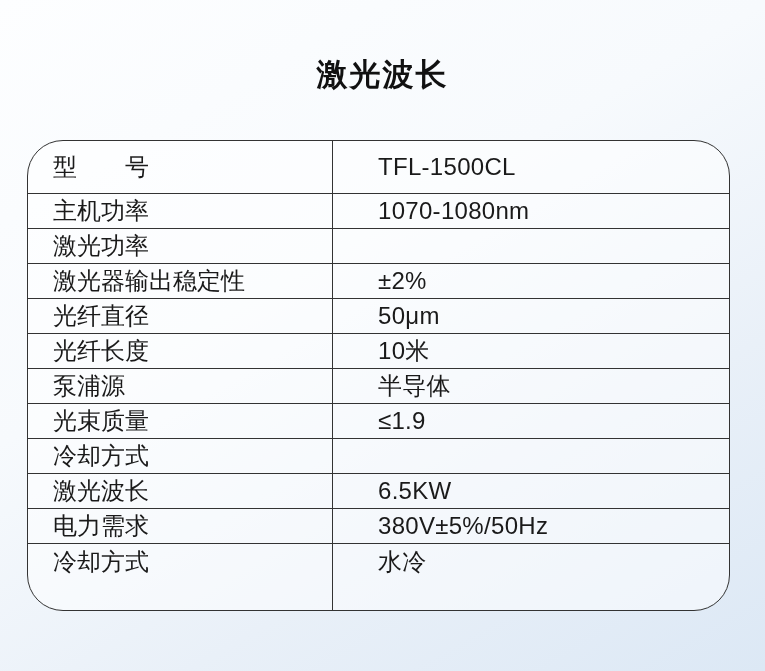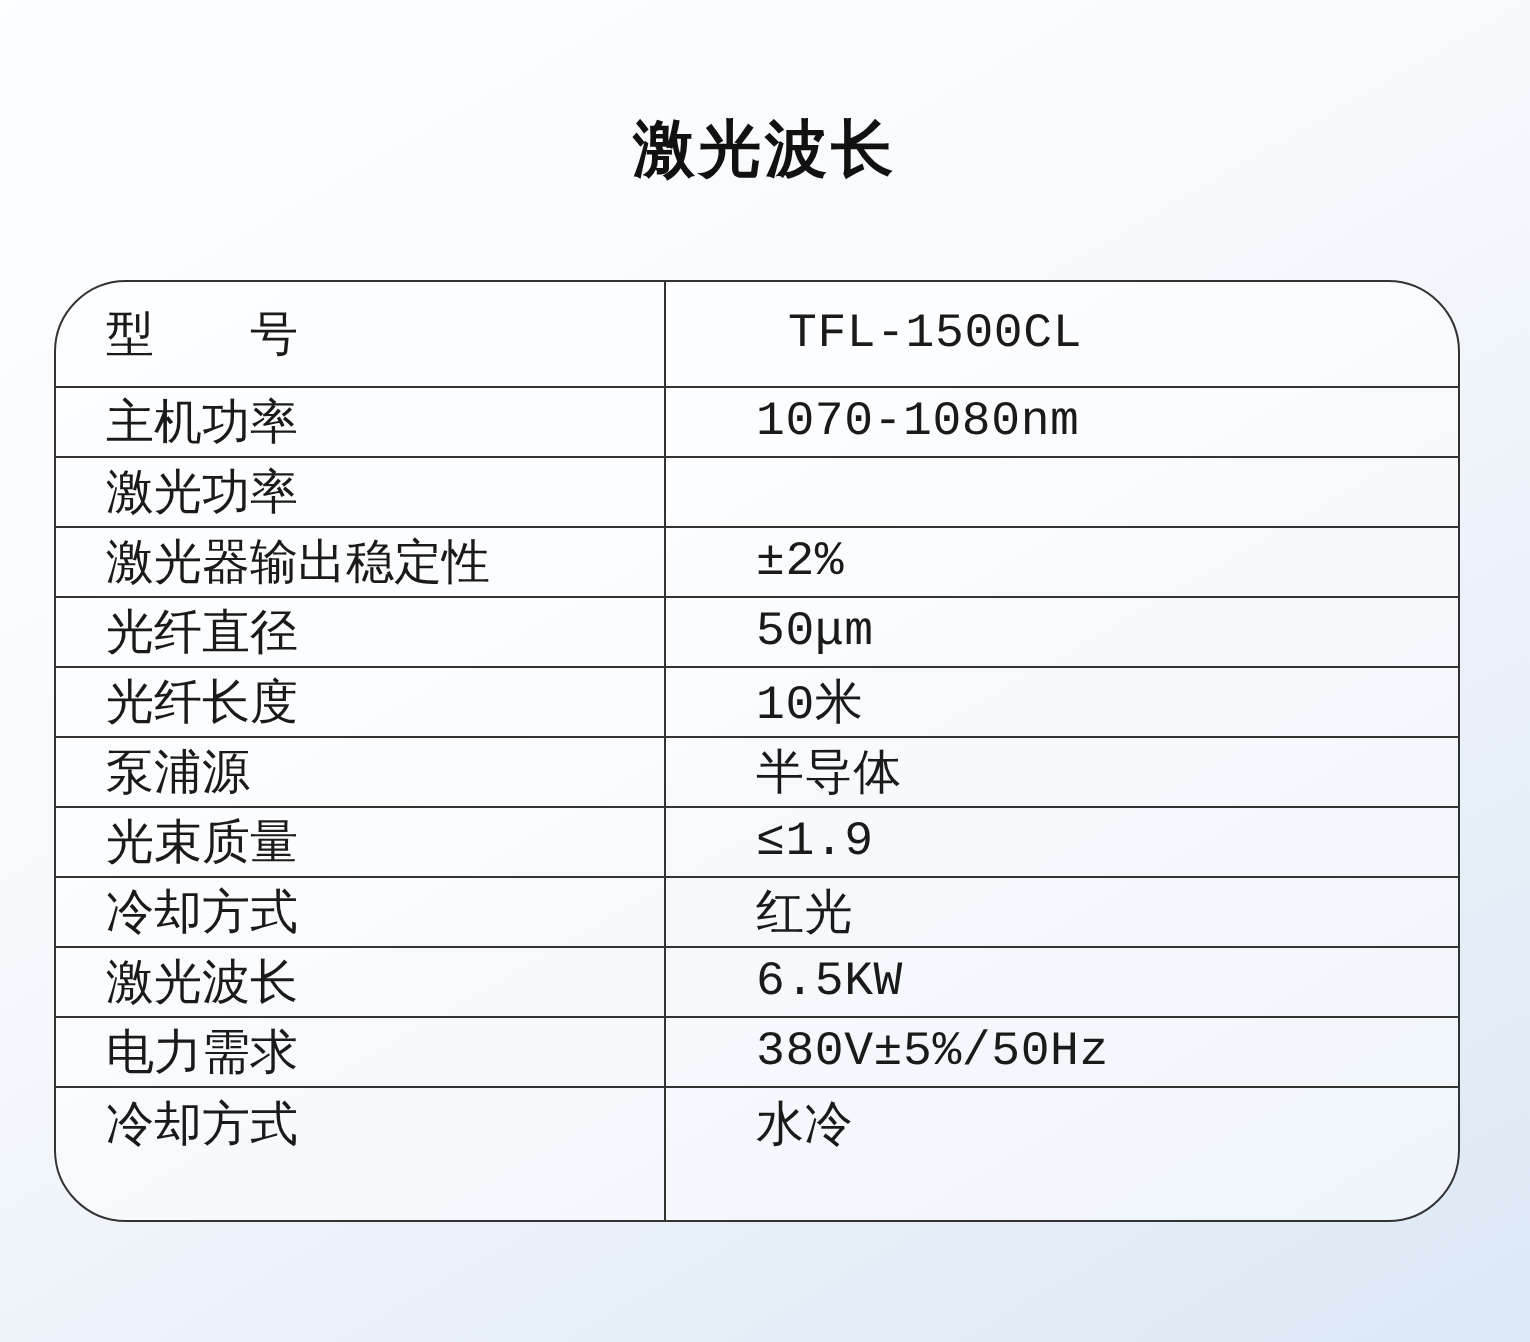--- a/index.html
+++ b/index.html
@@ -50,21 +50,20 @@
     width: 100%;
   }
   .spec-row {
     display: flex;
     height: 35px;
     box-sizing: border-box;
     border-bottom: 1px solid #333333;
   }
   .spec-row:first-child {
     height: 53px;
-    gap: 16px;
   }
   .spec-row:last-child {
     border-bottom: none;
   }
   .cell-label {
     width: 304px;
     box-sizing: border-box;
     padding-left: 25px;
     display: flex;
     align-items: center;
@@ -73,21 +72,20 @@
   }
   .cell-value {
     flex: 1;
     box-sizing: border-box;
     padding-left: 46px;
     display: flex;
     align-items: center;
     font-size: 24px;
     letter-spacing: 0.3px;
     white-space: pre;
-    font-family: Liberation Mono, monospace;
   }
 </style>
 </head>
 <body>
 
 <div class="canvas">
   <h1 class="title">激光波长</h1>
   <div class="spec-table">
     <div class="col-divider"></div>
     <div class="rows" id="rows">
@@ -117,21 +115,20 @@
         <div class="spec-row">
           <div class="cell-label">泵浦源</div>
           <div class="cell-value">半导体</div>
         </div>
         <div class="spec-row">
           <div class="cell-label">光束质量</div>
           <div class="cell-value">≤1.9</div>
         </div>
         <div class="spec-row">
           <div class="cell-label">冷却方式</div>
-          <div class="cell-value">红光</div>
         </div>
         <div class="spec-row">
           <div class="cell-label">激光波长</div>
           <div class="cell-value">6.5KW</div>
         </div>
         <div class="spec-row">
           <div class="cell-label">电力需求</div>
           <div class="cell-value">380V±5%/50Hz</div>
         </div>
         <div class="spec-row">

